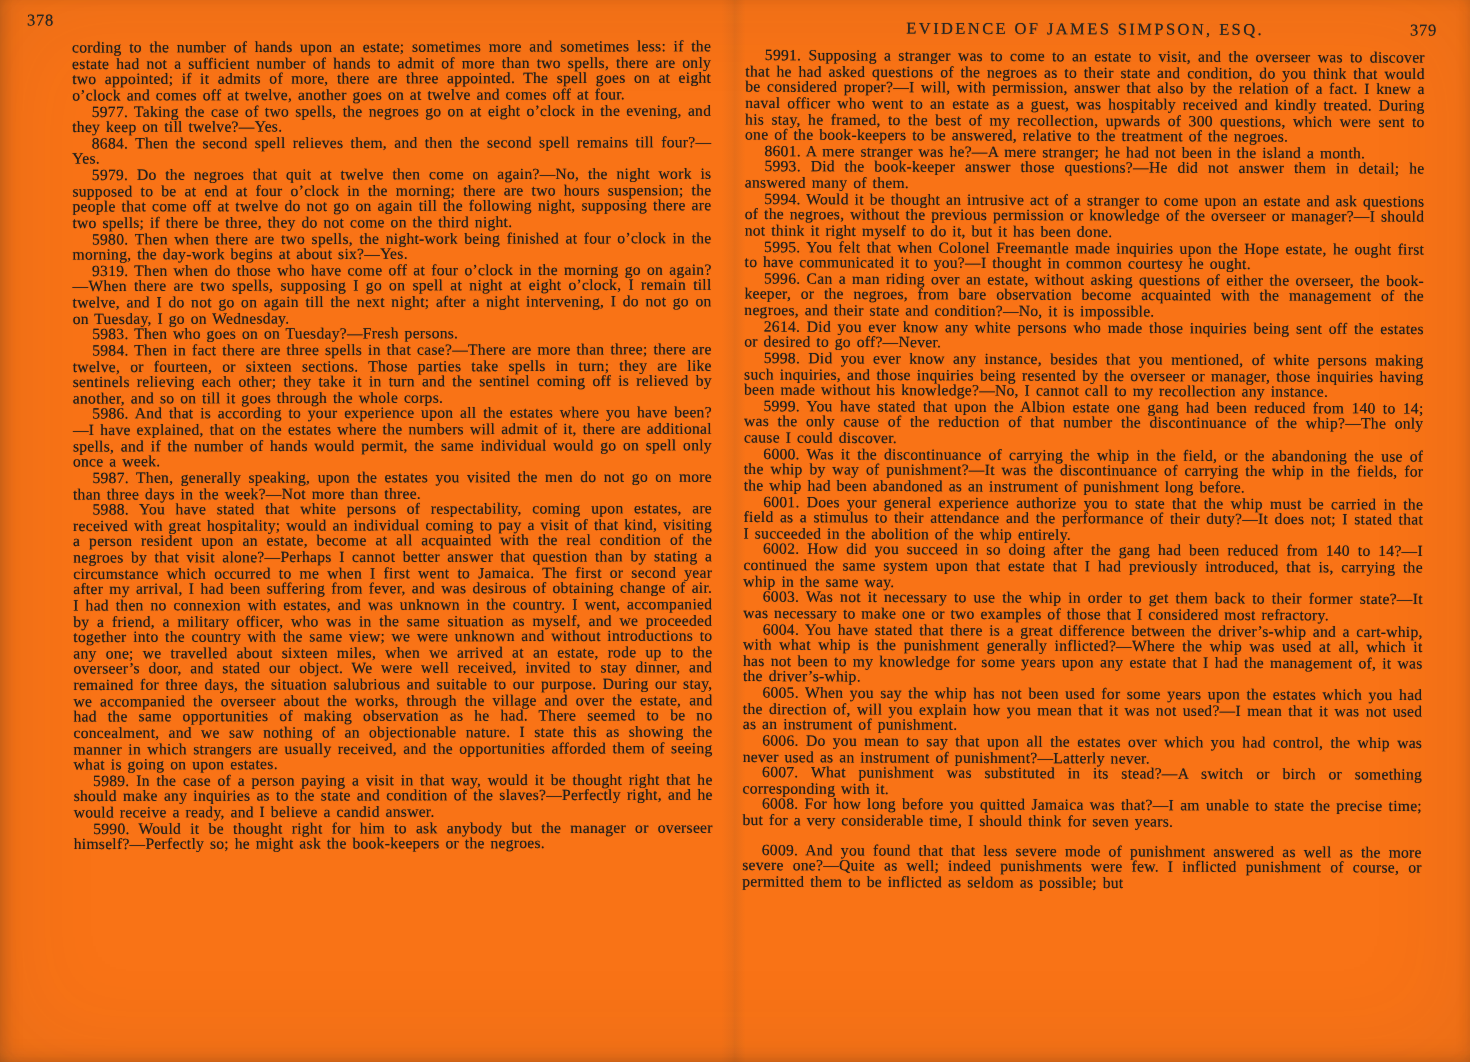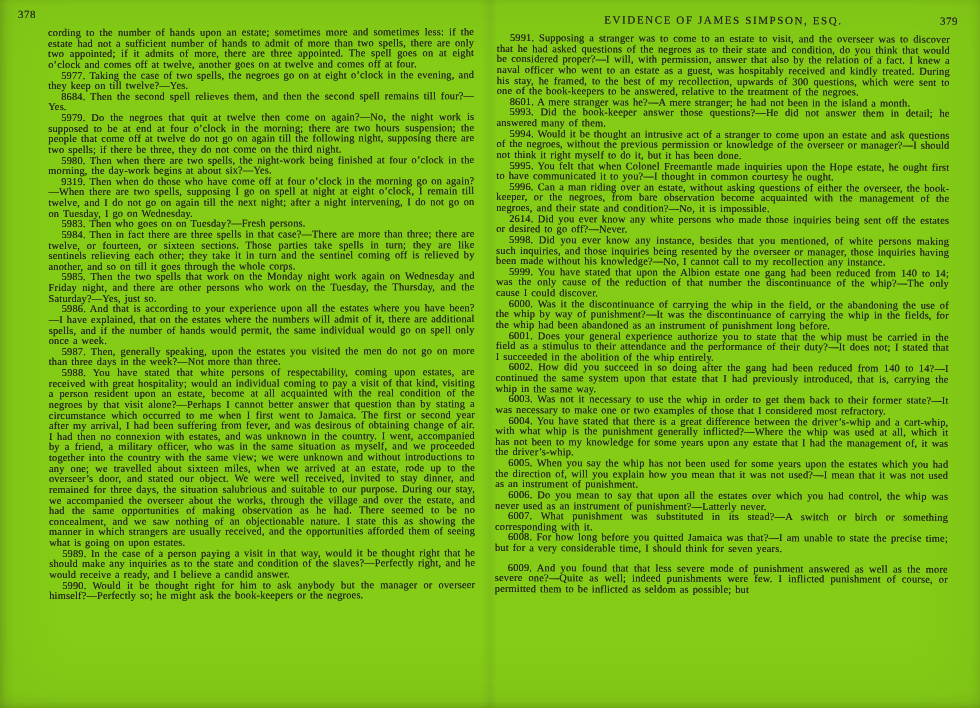--- a/index.html
+++ b/index.html
@@ -5,21 +5,21 @@
   html, body { margin: 0; padding: 0; }
   body {
     width: 980px; height: 708px;
     background: #d8d6d1;
     font-family: "Liberation Serif", "DejaVu Serif", serif;
     overflow: hidden;
   }
   .spread {
     position: relative;
     width: 980px; height: 708px;
-    background: #84cc16;
+    background: #f97316;
     overflow: hidden;
     color: #24221e;
   }
   
   .spread::after {
     content: "";
     position: absolute; inset: 0;
     pointer-events: none;
     box-shadow:
       inset 0 0 70px rgba(60,55,45,0.10),
@@ -88,21 +88,20 @@
       </div>
       <div class="body-text" id="left-paragraphs">
           <p class="para no-indent"><span>cording to the number of hands upon an estate; sometimes more and sometimes less: if the estate had not a sufficient number of hands to admit of more than two spells, there are only two appointed; if it admits of more, there are three appointed. The spell goes on at eight o’clock and comes off at twelve, another goes on at twelve and comes off at four.</span></p>
           <p class="para"><span class="qnum">5977. </span><span>Taking the case of two spells, the negroes go on at eight o’clock in the evening, and they keep on till twelve?—Yes.</span></p>
           <p class="para"><span class="qnum">8684. </span><span>Then the second spell relieves them, and then the second spell remains till four?—Yes.</span></p>
           <p class="para"><span class="qnum">5979. </span><span>Do the negroes that quit at twelve then come on again?—No, the night work is supposed to be at end at four o’clock in the morning; there are two hours suspension; the people that come off at twelve do not go on again till the following night, supposing there are two spells; if there be three, they do not come on the third night.</span></p>
           <p class="para"><span class="qnum">5980. </span><span>Then when there are two spells, the night-work being finished at four o’clock in the morning, the day-work begins at about six?—Yes.</span></p>
           <p class="para"><span class="qnum">9319. </span><span>Then when do those who have come off at four o’clock in the morning go on again?—When there are two spells, supposing I go on spell at night at eight o’clock, I remain till twelve, and I do not go on again till the next night; after a night intervening, I do not go on on Tuesday, I go on Wednesday.</span></p>
           <p class="para"><span class="qnum">5983. </span><span>Then who goes on on Tuesday?—Fresh persons.</span></p>
           <p class="para"><span class="qnum">5984. </span><span>Then in fact there are three spells in that case?—There are more than three; there are twelve, or fourteen, or sixteen sections. Those parties take spells in turn; they are like sentinels relieving each other; they take it in turn and the sentinel coming off is relieved by another, and so on till it goes through the whole corps.</span></p>
-          <p class="para"><span class="qnum">5985. </span><span>Then the two spells that work on the Monday night work again on Wednesday and Friday night, and there are other persons who work on the Tuesday, the Thursday, and the Saturday?—Yes, just so.</span></p>
           <p class="para"><span class="qnum">5986. </span><span>And that is according to your experience upon all the estates where you have been?—I have explained, that on the estates where the numbers will admit of it, there are additional spells, and if the number of hands would permit, the same individual would go on spell only once a week.</span></p>
           <p class="para"><span class="qnum">5987. </span><span>Then, generally speaking, upon the estates you visited the men do not go on more than three days in the week?—Not more than three.</span></p>
           <p class="para"><span class="qnum">5988. </span><span>You have stated that white persons of respectability, coming upon estates, are received with great hospitality; would an individual coming to pay a visit of that kind, visiting a person resident upon an estate, become at all acquainted with the real condition of the negroes by that visit alone?—Perhaps I cannot better answer that question than by stating a circumstance which occurred to me when I first went to Jamaica. The first or second year after my arrival, I had been suffering from fever, and was desirous of obtaining change of air. I had then no connexion with estates, and was unknown in the country. I went, accompanied by a friend, a military officer, who was in the same situation as myself, and we proceeded together into the country with the same view; we were unknown and without introductions to any one; we travelled about sixteen miles, when we arrived at an estate, rode up to the overseer’s door, and stated our object. We were well received, invited to stay dinner, and remained for three days, the situation salubrious and suitable to our purpose. During our stay, we accompanied the overseer about the works, through the village and over the estate, and had the same opportunities of making observation as he had. There seemed to be no concealment, and we saw nothing of an objectionable nature. I state this as showing the manner in which strangers are usually received, and the opportunities afforded them of seeing what is going on upon estates.</span></p>
           <p class="para"><span class="qnum">5989. </span><span>In the case of a person paying a visit in that way, would it be thought right that he should make any inquiries as to the state and condition of the slaves?—Perfectly right, and he would receive a ready, and I believe a candid answer.</span></p>
           <p class="para"><span class="qnum">5990. </span><span>Would it be thought right for him to ask anybody but the manager or overseer himself?—Perfectly so; he might ask the book-keepers or the negroes.</span></p>
         </div>
     </div>
   </div>
 
   <div class="page page-right">

